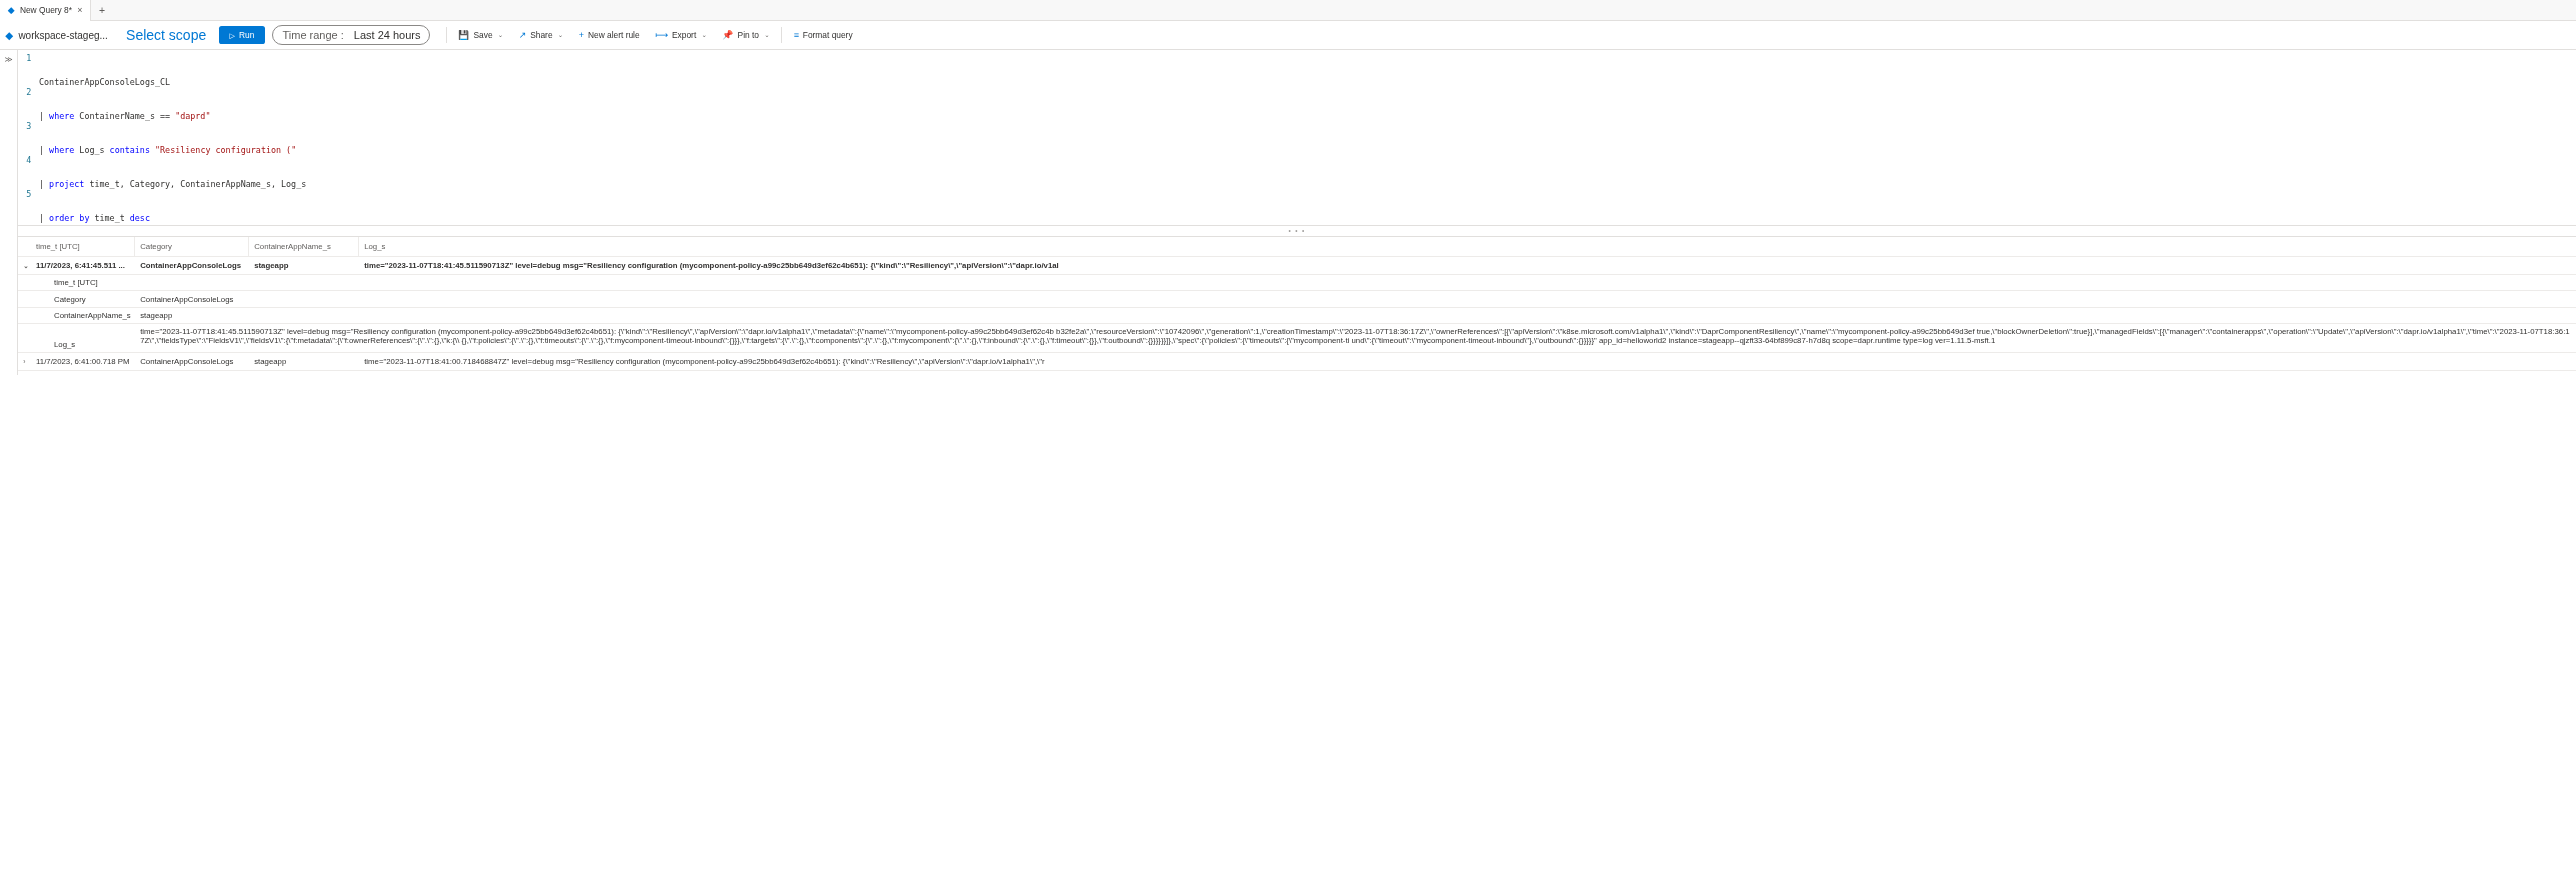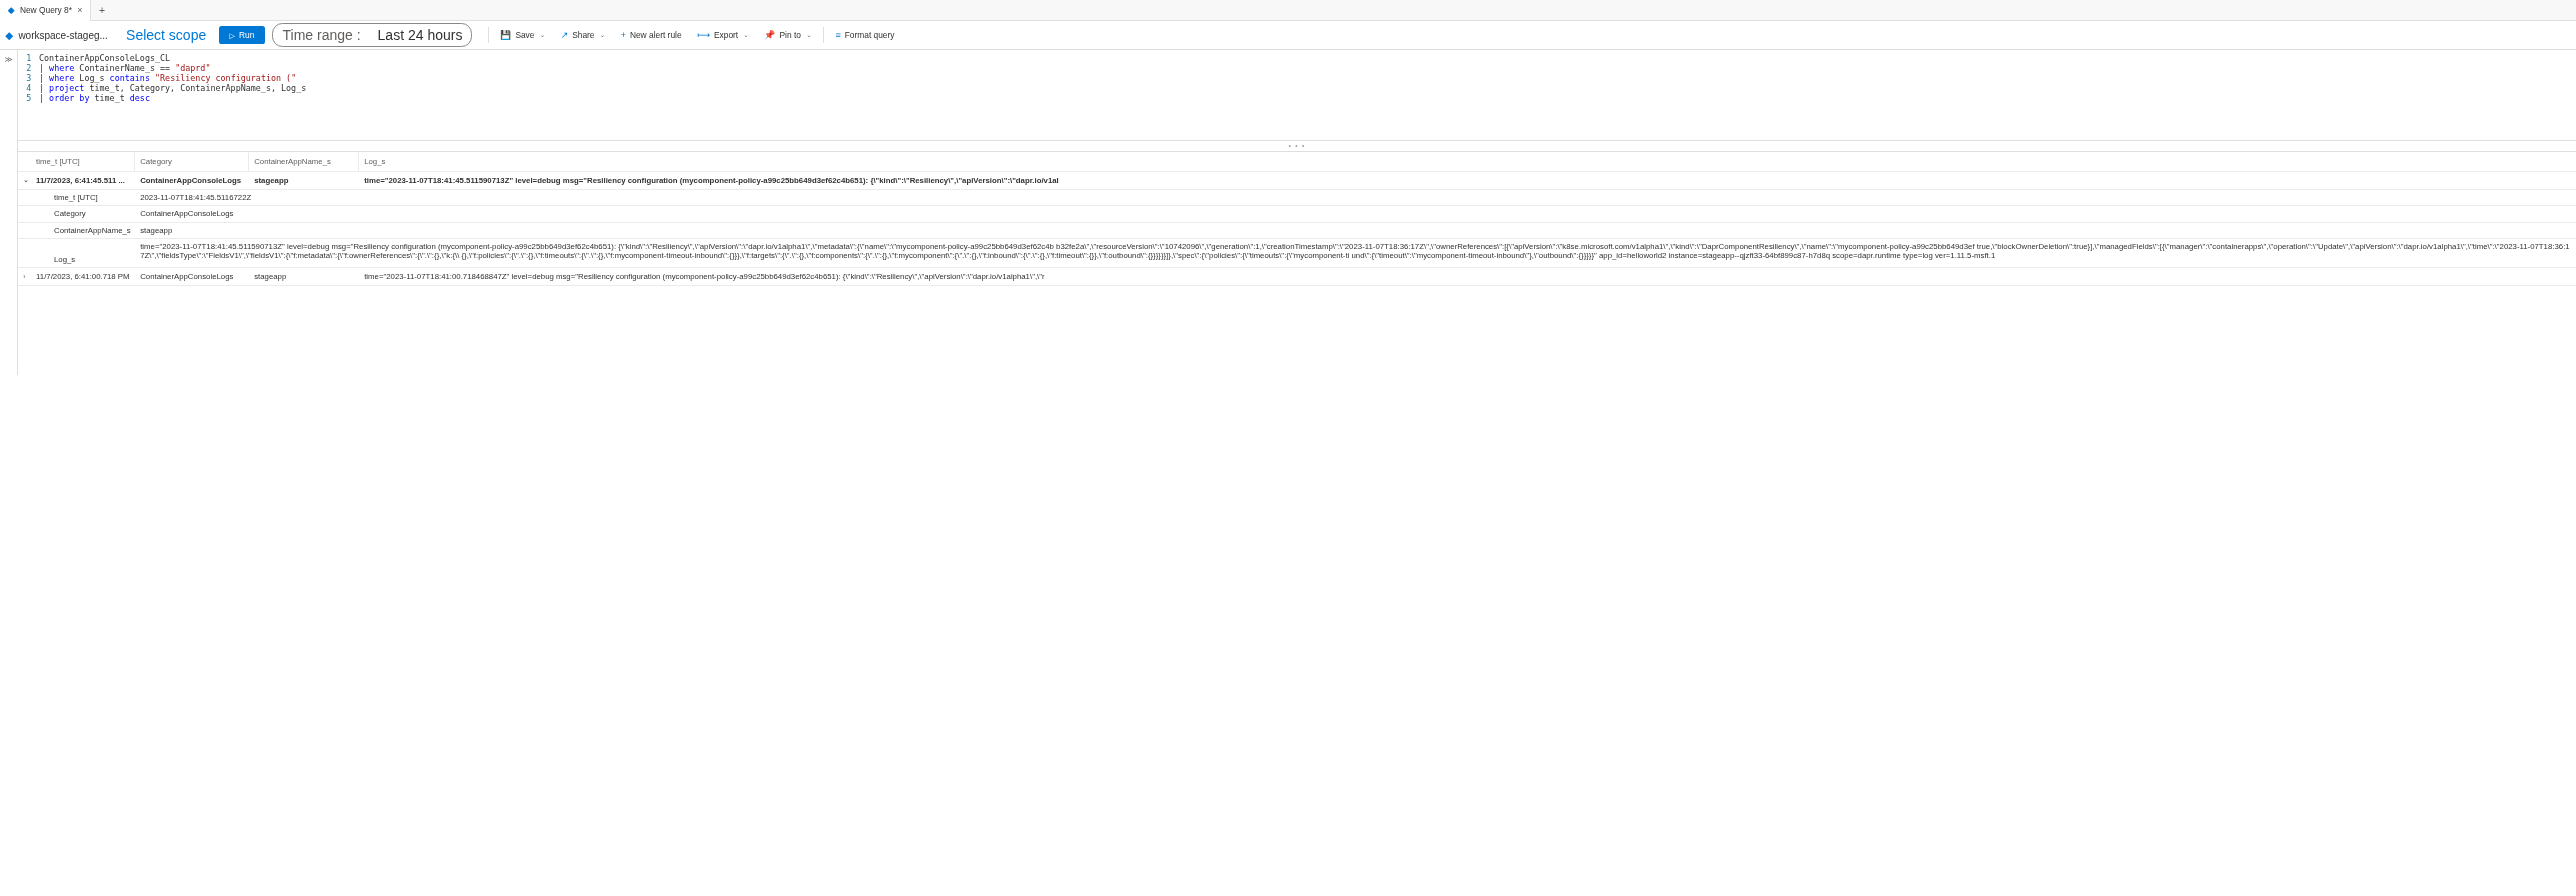--- a/index.html
+++ b/index.html
@@ -13,39 +13,39 @@
     
     .toolbar { display: flex; align-items: center; height: 29px; padding: 0 5.2px; border-bottom: 0.6px solid #e1dfdd; gap: 2.6px; }
     .workspace-section { display: flex; align-items: center; gap: 5.2px; padding-right: 10.4px; }
     .workspace-icon { color: #0078d4; font-size: 10.4px; }
     .workspace-name { font-size: 10px; max-width: 91px; white-space: nowrap; overflow: hidden; text-overflow: ellipsis; }
     .select-scope { color: #0078d4; font-size: 14px; cursor: pointer; padding: 0 5.2px; }
     
     .run-btn { display: flex; align-items: center; gap: 3.9px; background: #0078d4; color: #fff; border: none; border-radius: 2.6px; padding: 3.9px 10.4px; font-size: 8.4px; cursor: pointer; margin: 0 5.2px; }
     .run-icon { font-size: 7.1px; }
     
-    .time-range { display: flex; align-items: center; gap: 17px; border: 0.6px solid #8a8886; border-radius: 10.4px; padding: 3px 9px; font-size: 14px; cursor: pointer; margin-right: 10.4px; }
+    .time-range { display: flex; align-items: center; gap: 10px; border: 0.6px solid #8a8886; border-radius: 10.4px; padding: 3px 9px; font-size: 11px; cursor: pointer; margin-right: 10.4px; }
     .time-label { color: #605e5c; }
     
     .toolbar-divider { width: 0.6px; height: 15.6px; background: #e1dfdd; margin: 0 2.6px; }
     
     .toolbar-btn { display: flex; align-items: center; gap: 3.9px; background: none; border: none; padding: 3.9px 6.5px; font-size: 8.4px; cursor: pointer; color: #323130; }
     .toolbar-btn .icon { color: #0078d4; font-size: 9px; }
     .chevron { color: #605e5c; font-size: 6.5px; margin-left: 1.3px; }
     
     .main-area { display: flex; }
     .left-collapse { width: 18px; border-right: 0.6px solid #e1dfdd; display: flex; align-items: flex-start; justify-content: center; padding-top: 5.2px; min-height: 325px; }
     .collapse-icon { font-size: 7.8px; color: #605e5c; cursor: pointer; }
     
     .content { flex: 1; min-width: 0; }
     
     .editor { font-family: Consolas, Monaco, monospace; font-size: 8.4px; padding: 2.6px 0; min-height: 91px; border-bottom: 0.6px solid #e1dfdd; }
     .editor-line { display: flex; }
     .line-num { width: 21px; text-align: right; color: #237893; padding-right: 7.8px; user-select: none; }
-    .line-text { white-space: pre; }
+    .line-text { white-space: pre; margin-top: 24px; }
     .kw { color: #0000ff; }
     .str { color: #a31515; }
     
     .drag-handle { text-align: center; color: #a19f9d; font-size: 6.5px; padding: 1.3px 0; letter-spacing: 1.3px; cursor: ns-resize; border-bottom: 0.6px solid #e1dfdd;}
     
     .results-tabs { display: flex; border-bottom: 0.6px solid #e1dfdd; padding: 0 7.8px; }
     .results-tab { padding: 6.5px 9px; font-size: 8.4px; cursor: pointer; color: #605e5c; }
     .results-tab.active { color: #323130; font-weight: 600; border-bottom: 1.3px solid #323130; }
     
     .results-header { display: flex; border-bottom: 0.6px solid #edebe9; background: #fff; }
@@ -181,21 +181,20 @@
         <span class="expand-caret">⌄</span>
         <span>11/7/2023, 6:41:45.511 ...</span>
       </div>
       <div class="cell-cat">ContainerAppConsoleLogs</div>
       <div class="cell-app">stageapp</div>
       <div class="cell-log">time="2023-11-07T18:41:45.511590713Z" level=debug msg="Resiliency configuration (mycomponent-policy-a99c25bb649d3ef62c4b651): {\"kind\":\"Resiliency\",\"apiVersion\":\"dapr.io/v1al</div>
     </div>
 
     <div class="detail-row">
       <div class="detail-key">time_t [UTC]</div>
-      <div class="detail-val">2023-11-07T18:41:45.5116722Z</div>
     </div>
     <div class="detail-row">
       <div class="detail-key">Category</div>
       <div class="detail-val">ContainerAppConsoleLogs</div>
     </div>
     <div class="detail-row">
       <div class="detail-key">ContainerAppName_s</div>
       <div class="detail-val">stageapp</div>
     </div>
     <div class="detail-row">

